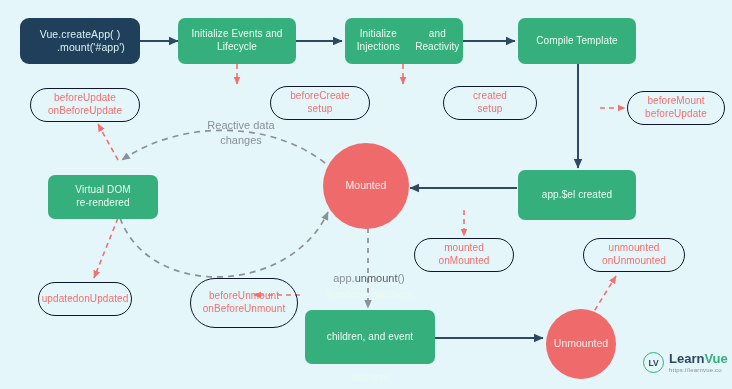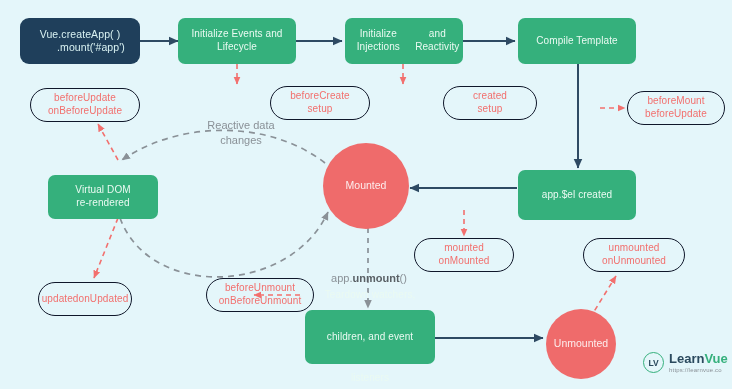--- a/index.html
+++ b/index.html
@@ -66,21 +66,21 @@
   }
   .caption {
     position: absolute;
     color: #8a9197;
     font-size: 11px;
     text-align: center;
     line-height: 1.35;
   }
   .caption b {
     color: #5a6166;
-    font-weight: bold;
+    font-weight: normal;
   }
   .node span, .caption span { display: block; }
   
   #logo {
     position: absolute;
     left: 643px;
     top: 352px;
     display: flex;
     align-items: center;
     gap: 5px;
@@ -225,21 +225,21 @@
   <div class="node pill" style="left:30px;top:88px;width:110px;height:34px;flex-direction:column;">
     <span>beforeUpdate</span>
     <span>onBeforeUpdate</span>
   </div>
 
   <div class="node pill" style="left:38px;top:282px;width:94px;height:34px;flex-direction:row;">
     <span>updated</span>
     <span>onUpdated</span>
   </div>
 
-  <div class="node pill" style="left:206px;top:278px;width:108px;height:34px;flex-direction:column;">
+  <div class="node pill" style="left:190px;top:278px;width:108px;height:50px;flex-direction:column;">
     <span>beforeUnmount</span>
     <span>onBeforeUnmount</span>
   </div>
 
   <div class="node pill" style="left:583px;top:238px;width:102px;height:34px;flex-direction:column;">
     <span>unmounted</span>
     <span>onUnmounted</span>
   </div>
 
   <div class="caption" style="left:186px;top:118px;width:110px;">

